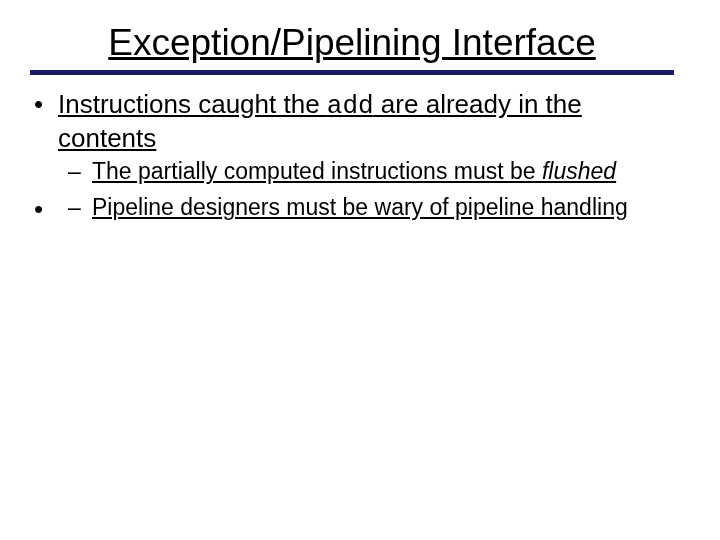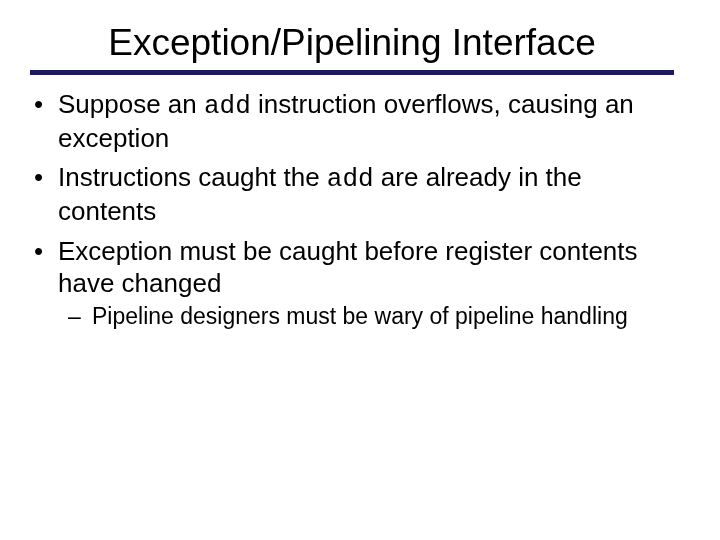--- a/index.html
+++ b/index.html
@@ -10,20 +10,21 @@
     background: #ffffff;
     font-family: Verdana, Geneva, sans-serif;
     color: #000000;
     overflow: hidden;
   }
   .slide {
     width: 720px;
     height: 510px;
     box-sizing: border-box;
     padding: 12px 46px 0 30px;
+    text-decoration: underline;
   }
   .title {
     font-size: 37px;
     text-align: center;
     margin: 10px 0 6px 0;
     font-weight: normal;
     letter-spacing: 0px;
   }
   .rule {
     border: none;
@@ -75,27 +76,28 @@
   }
 </style>
 </head>
 <body>
 
 <div class="slide">
   <h1 class="title">Exception/Pipelining Interface</h1>
   <hr class="rule">
   <ul class="lvl1">
     <li>
-      <span>Suppose an </span><span class="code">add</span><span> instruction overflows, causing an exception</span>
+      <span>Instructions caught the </span><span class="code">add</span><span> are already in the contents</span>
+      <ul class="lvl2">
+        <li>
+          <span>The partially computed instructions must be </span><span class="ital">flushed</span>
+        </li>
+      </ul>
     </li>
     <li>
-      <span>Instructions caught the </span><span class="code">add</span><span> are already in the contents</span>
-    </li>
-    <li>
-      <span>Exception must be caught before register contents have changed</span>
       <ul class="lvl2">
         <li>
           <span>Pipeline designers must be wary of pipeline handling</span>
         </li>
       </ul>
     </li>
   </ul>
 </div>
 
 </body></html>

